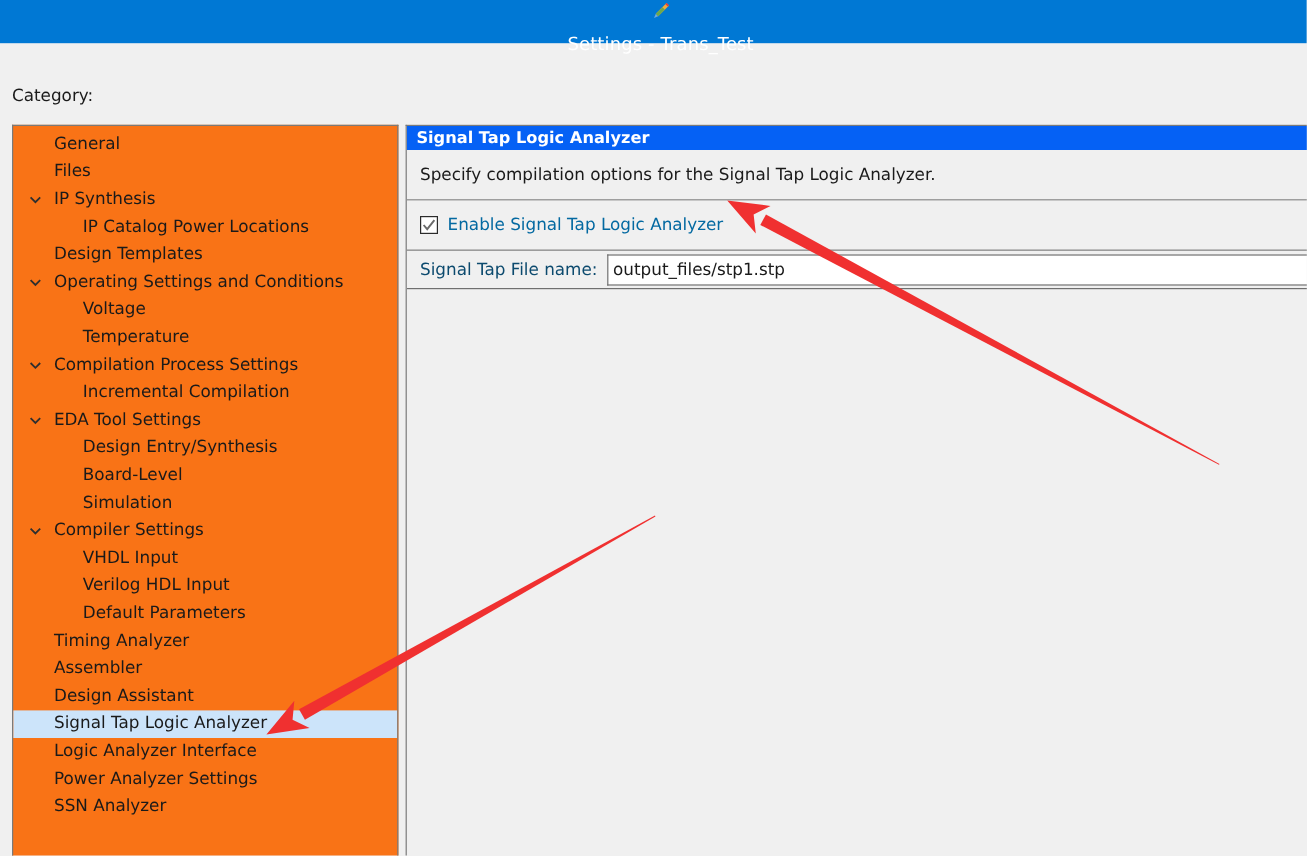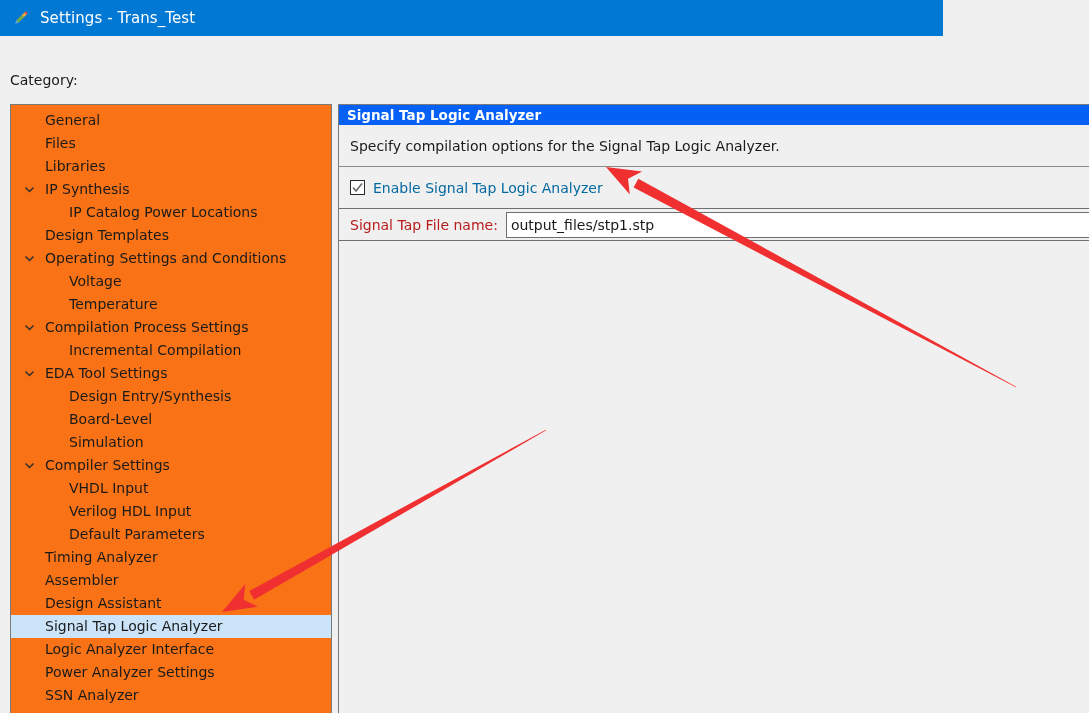--- a/index.html
+++ b/index.html
@@ -14,28 +14,29 @@
     font-size: 14px;
     color: #1a1a1a;
     overflow: hidden;
     position: relative;
   }
 
   
   .titlebar {
     position: absolute;
     left: 0; top: 0;
-    width: 943px;
+    width: 1089px;
     height: 36px;
     background: #0078d4;
     display: flex;
     align-items: center;
     gap: 10px;
     padding-left: 12px;
     box-sizing: border-box;
+    flex-direction: column;
   }
   .titlebar-icon {
     width: 18px; height: 18px;
     position: relative;
     flex: 0 0 auto;
   }
   .titlebar-title {
     color: #ffffff;
     font-size: 15px;
     letter-spacing: 0.1px;
@@ -165,21 +166,21 @@
     height: 32px;
     display: flex;
     align-items: center;
     padding-left: 11px;
     box-sizing: border-box;
     background: #f0f0f0;
     border-bottom: 1px solid #6f6f6f;
   }
   .field-label {
     font-size: 14px;
-    color: #b91c1c;
+    color: #0c4a6e;
     white-space: nowrap;
     margin-right: 8px;
   }
   .field-input {
     flex: 1 1 auto;
     height: 26px;
     background: #ffffff;
     border: 1px solid #6f6f6f;
     border-right: none;
     box-sizing: border-box;
@@ -228,24 +229,20 @@
   <div class="tree-panel">
     <div class="tree-list" id="tree-list">
         <div class="tree-row lvl0">
           <span class="tree-chevron"></span>
           <span class="tree-label">General</span>
         </div>
         <div class="tree-row lvl0">
           <span class="tree-chevron"></span>
           <span class="tree-label">Files</span>
         </div>
-        <div class="tree-row lvl0">
-          <span class="tree-chevron"></span>
-          <span class="tree-label">Libraries</span>
-        </div>
         <div class="tree-row lvl0 has-chevron">
           <span class="tree-chevron">
             <svg width="11" height="11" viewBox="0 0 11 11">
               <polyline points="1.5,3.5 5.5,7.5 9.5,3.5" fill="none" stroke="#2f2f2f" stroke-width="1.5"></polyline>
             </svg>
           </span>
           <span class="tree-label">IP Synthesis</span>
         </div>
         <div class="tree-row lvl1">
           <span class="tree-chevron"></span>

